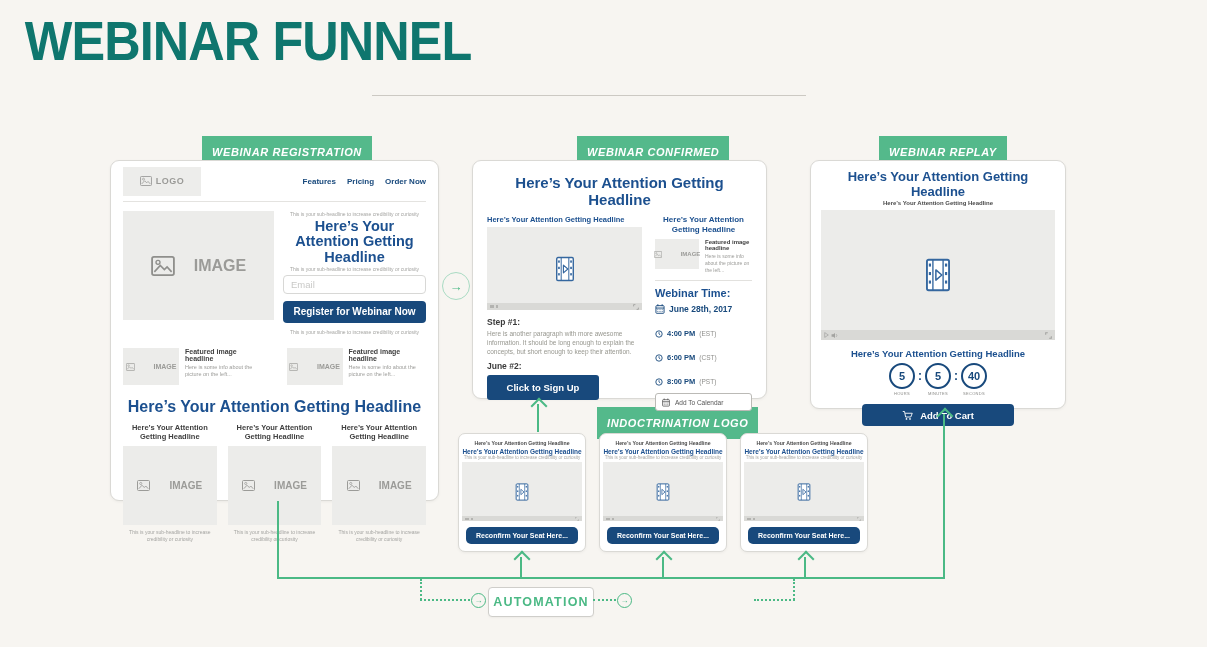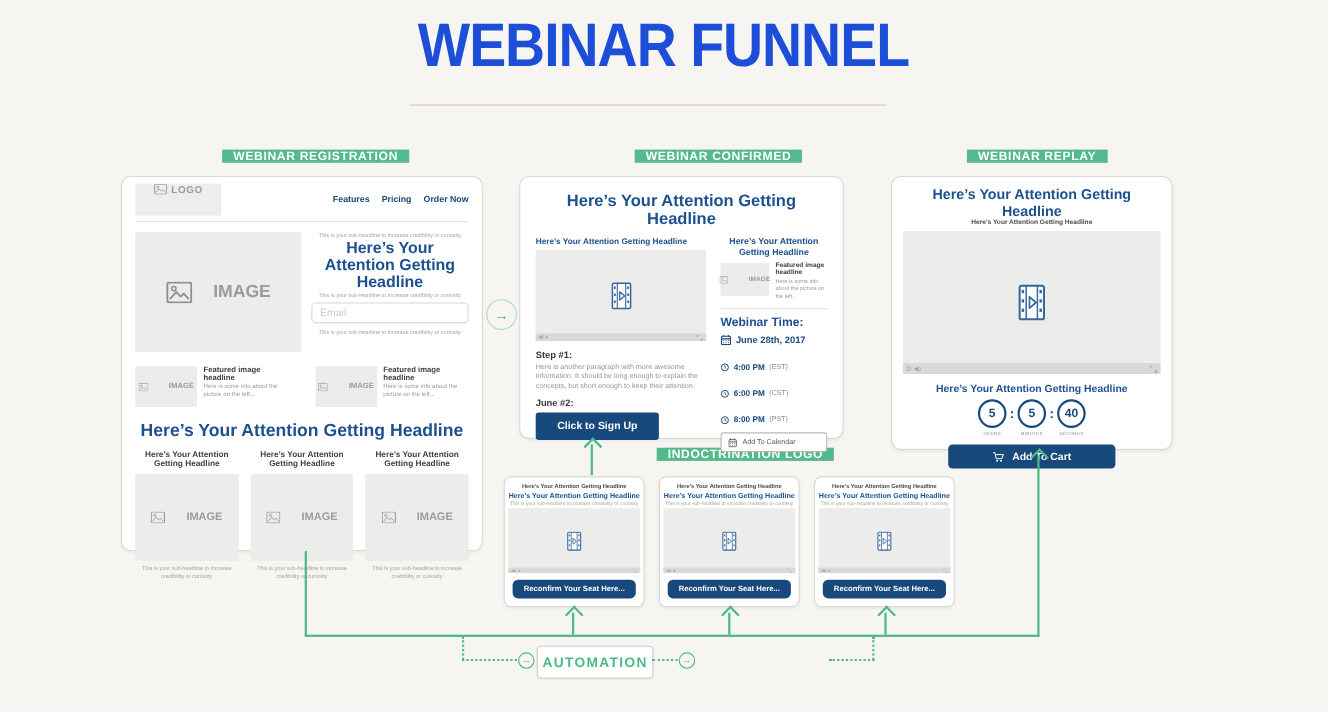--- a/index.html
+++ b/index.html
@@ -1,33 +1,33 @@
 <!DOCTYPE html>
 <html><head>
 <meta charset="utf-8">
 <style>
   html,body{margin:0;padding:0;background:#f7f5f1;}
   #canvas{position:relative;width:1207px;height:647px;background:#f7f5f1;font-family:"Liberation Sans",sans-serif;overflow:hidden;}
   
-  .main-title{position:absolute;top:8px;left:0;right:0;text-align:center;color:#1d4ed8;font-size:56px;font-weight:bold;letter-spacing:-1px;}
+  .main-title{position:absolute;top:8px;left:0;right:0;color:#0f766e;font-size:56px;font-weight:bold;letter-spacing:-1px;}
   .main-title span{display:inline-block;transform:scaleX(.9);}
   .title-divider{position:absolute;top:95px;left:372px;width:434px;height:1px;background:#ccc9c3;}
   
-  .badge{position:absolute;background:#54b98b;color:#fff;font-weight:bold;font-size:11px;letter-spacing:.6px;padding:0 10px;white-space:nowrap;}
+  .badge{position:absolute;background:#54b98b;color:#fff;font-style:italic;font-weight:bold;font-size:11px;letter-spacing:.6px;padding:10px 10px;white-space:nowrap;}
   
   .panel{position:absolute;background:#fff;border:1px solid #dad9d5;border-radius:9px;box-sizing:border-box;box-shadow:0 1px 3px rgba(0,0,0,.05);}
   .blue{color:#1c508f;}
   .navy{color:#18497c;}
   .imgbox{background:#ececea;display:flex;align-items:center;justify-content:center;gap:19px;color:#9b9b98;font-weight:bold;}
   .tiny{font-size:5px;color:#a5a5a2;line-height:1.3;}
   .btn{background:#18497c;color:#fff;font-weight:bold;border-radius:4px;display:flex;align-items:center;justify-content:center;box-sizing:border-box;}
   
   .p1{left:110px;top:160px;width:329px;height:341px;padding:0 12px;}
   .p1-header{display:flex;justify-content:space-between;align-items:center;height:40px;border-bottom:1px solid #e4e3e0;}
-  .logo-box{width:78px;height:29px;background:#ededeb;display:flex;align-items:flex-start;justify-content:center;gap:4px;color:#9b9b98;font-size:9px;font-weight:bold;letter-spacing:.5px;}
+  .logo-box{width:78px;height:29px;background:#ededeb;display:flex;align-items:center;justify-content:center;gap:4px;color:#9b9b98;font-size:9px;font-weight:bold;letter-spacing:.5px;}
   .p1-nav{display:flex;gap:11px;font-size:8px;font-weight:bold;color:#18497c;}
   .p1-hero{display:flex;gap:9px;margin-top:9px;}
   .p1-hero-img{width:151px;height:109px;font-size:16px;flex:none;}
   .p1-hero-right{flex:1;text-align:center;display:flex;flex-direction:column;align-items:stretch;}
   .p1-headline{font-size:14.5px;font-weight:bold;line-height:1.07;margin:1px 0;}
   .email-input{height:19px;border:1.5px solid #d8d8d6;border-radius:4px;font-size:9.5px;color:#c9c9c7;background:#fff;padding:0 7px;text-align:left;width:100%;box-sizing:border-box;margin-top:2px;font-family:"Liberation Sans",sans-serif;}
   .email-input::placeholder{color:#c9c9c7;}
   .reg-btn{height:22px;margin-top:7px;font-size:10px;width:100%;border:none;cursor:pointer;}
   .p1-feat-row{display:flex;gap:24px;margin-top:13px;}
   .feat{flex:1;display:flex;gap:6px;align-items:flex-start;}
@@ -183,20 +183,21 @@
         <svg class="icon" width="24" height="20">
             <use href="#imgicon" style="color:#8f8f8c"></use>
           </svg>
         <span>IMAGE</span>
       </div>
       <div class="p1-hero-right">
         <div class="tiny">This is your sub-headline to increase credibility or curiosity</div>
         <div class="p1-headline blue">Here’s Your Attention Getting Headline</div>
         <div class="tiny">This is your sub-headline to increase credibility or curiosity</div>
         <input class="email-input" type="text" placeholder="Email" style="">
+        <button class="btn reg-btn">Register for Webinar Now</button>
         <div class="tiny" style="margin-top:6px;">This is your sub-headline to increase credibility or curiosity</div>
       </div>
     </div>
     <div class="p1-feat-row">
       <div class="feat">
         <div class="imgbox feat-img">
           <svg class="icon" width="9" height="8">
               <use href="#imgicon" style="color:#9b9b98"></use>
             </svg>
           <span>IMAGE</span>

